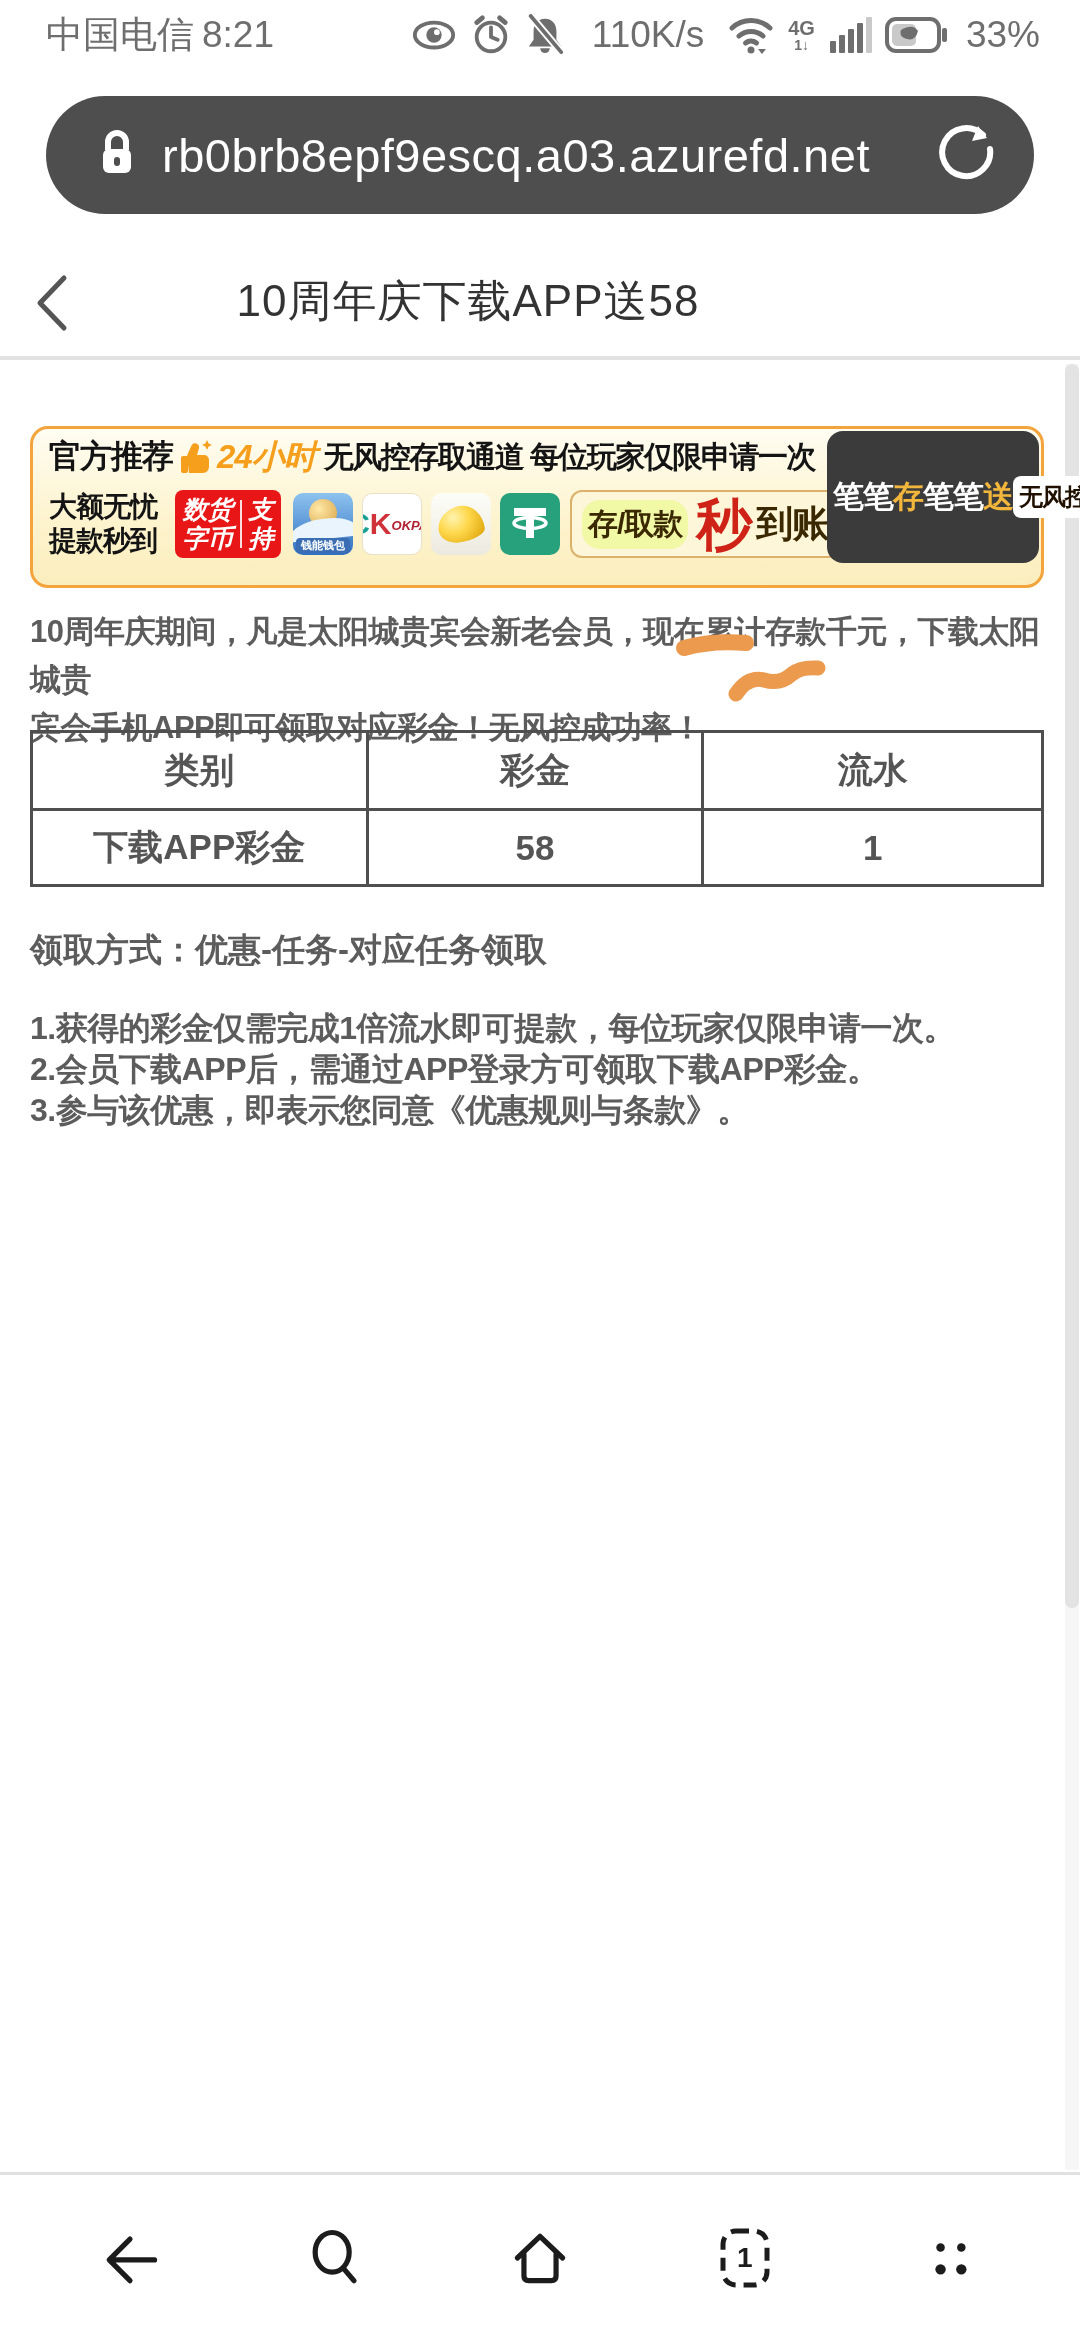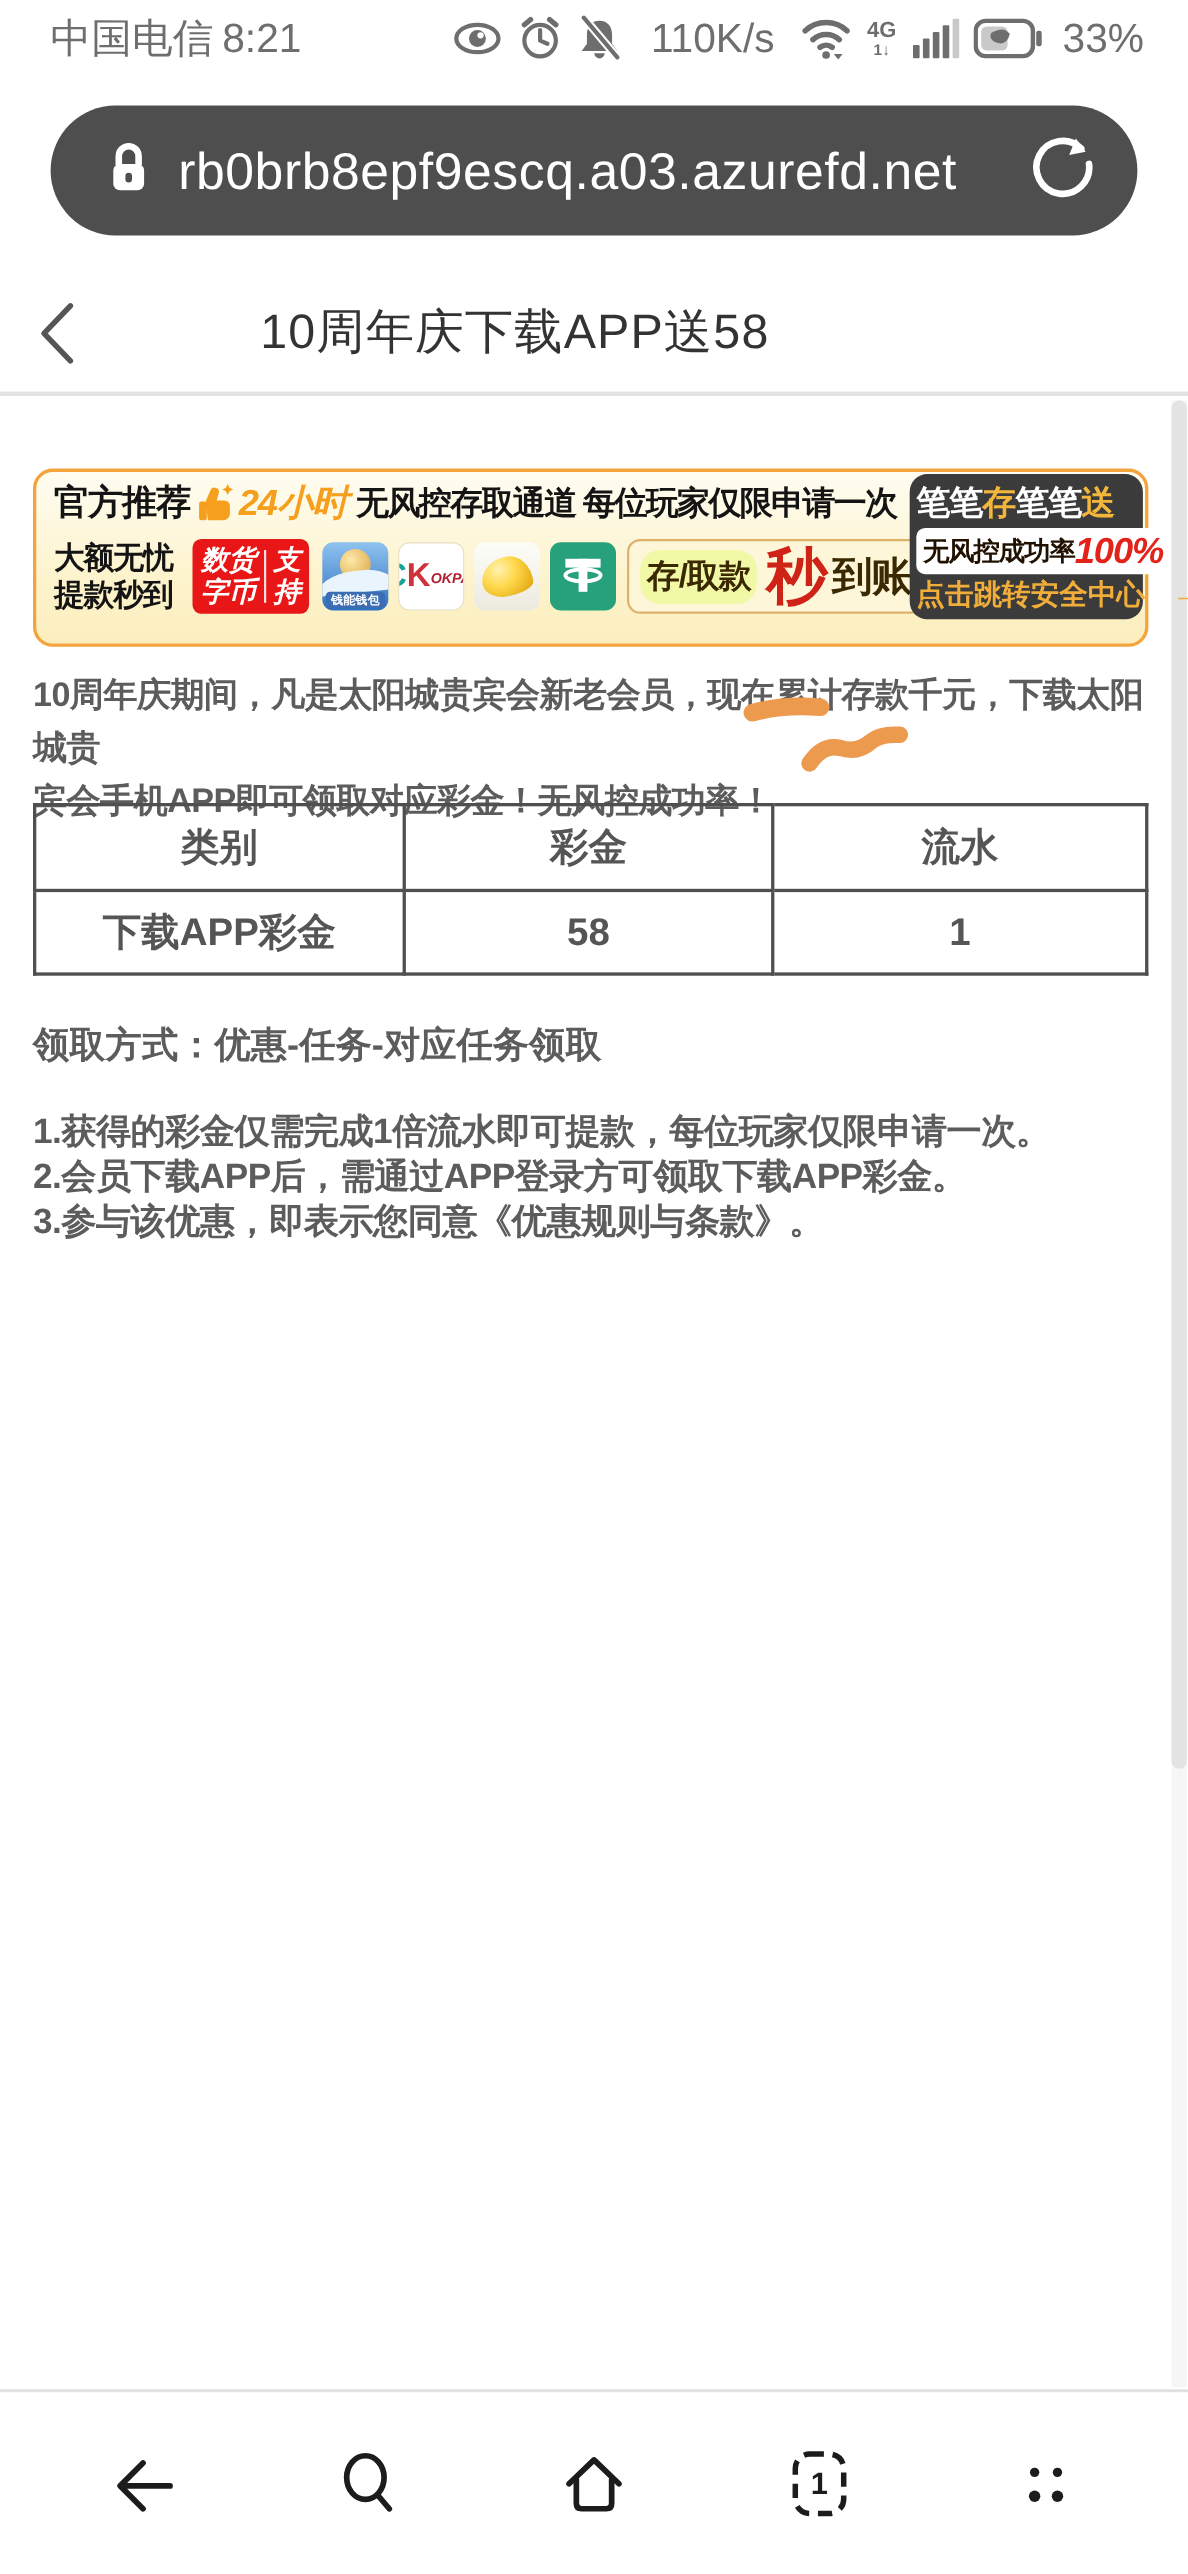--- a/index.html
+++ b/index.html
@@ -78,21 +78,21 @@
     background:radial-gradient(circle at 35% 30%,#fff3b0 0%,#ffd84d 40%,#d99c00 100%); transform:rotate(-8deg); }
   .pay-tether { background:#26a17b; display:flex; align-items:center; justify-content:center; }
   .bn-pill { margin-left:10px; height:68px; border:2px solid #dcb26a; background:#fdf6d8; border-radius:12px;
     display:flex; align-items:center; padding:0 10px; }
   .bn-pill .p1 { font-size:30px; font-weight:900; color:#3a2800; background:#f1f8a6;
     border-radius:18px; padding:4px 6px; letter-spacing:-1px; }
   .bn-pill .p2 { font-family:"DejaVu Serif",serif; font-size:56px; font-weight:900; color:#cf2318;
     margin:0 4px 0 8px; line-height:1; }
   .bn-pill .p3 { font-size:37px; font-weight:900; color:#3a2800; letter-spacing:-1px; }
   .bn-dark { position:absolute; right:2px; top:2px; width:212px; height:132px; background:#3b3b3b;
-    border-radius:16px; display:flex; flex-direction:column; align-items:flex-start;
+    border-radius:16px; display:flex; flex-direction:row; align-items:center;
     justify-content:space-evenly; padding:4px 6px; }
   .bd-title { font-size:31px; font-weight:900; letter-spacing:-1px; white-space:nowrap; }
   .bd-title .w { color:#fff; } .bd-title .g { color:#f2b63c; }
   .bd-sub { background:#fff; border-radius:8px; height:42px; display:flex; align-items:center;
     justify-content:center; padding:0 6px; white-space:nowrap; }
   .bd-sub .s1 { font-size:24px; font-weight:900; color:#201000; letter-spacing:-1px; }
   .bd-sub .s2 { font-size:33px; font-weight:900; font-style:italic; color:#e3231a; letter-spacing:-1px; }
   .bd-cta { display:flex; align-items:center; gap:24px; font-size:26px; font-weight:800;
     color:#f0ad3a; white-space:nowrap; }
   .bd-cta .arrow { font-size:30px; font-weight:900; }

